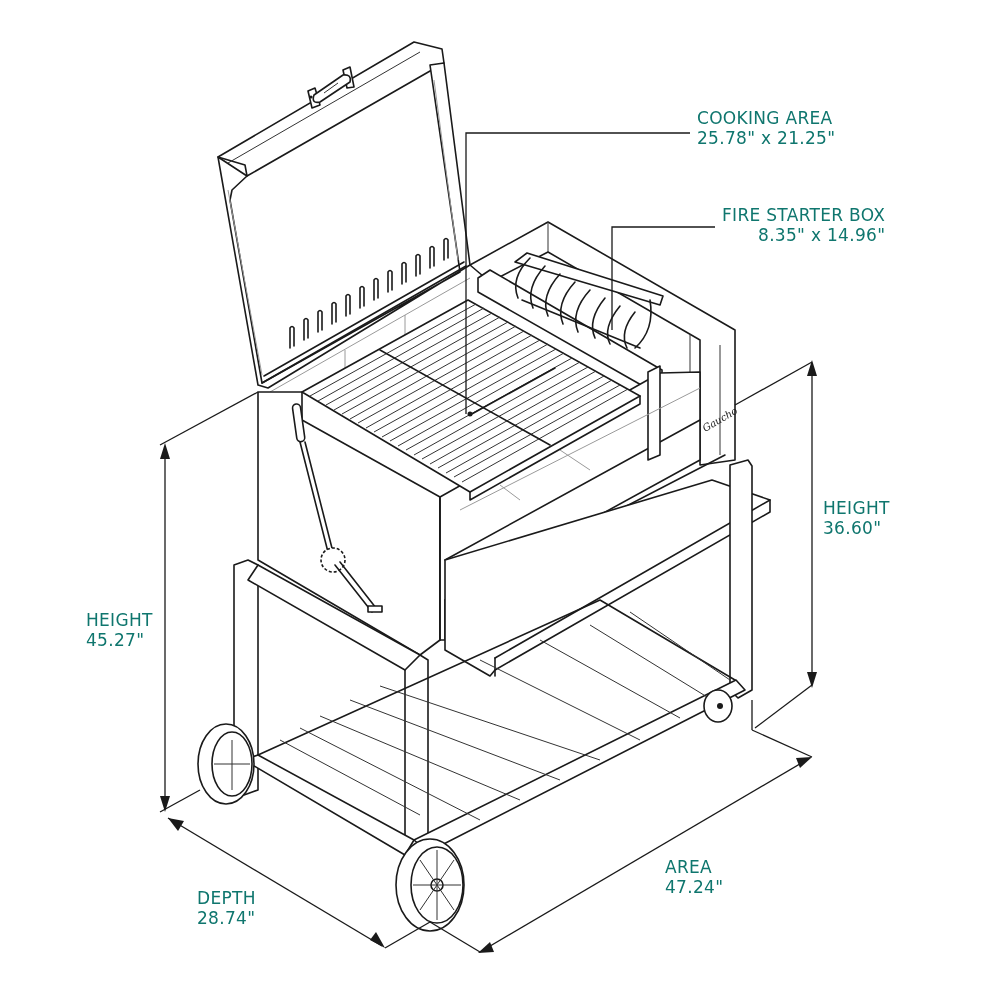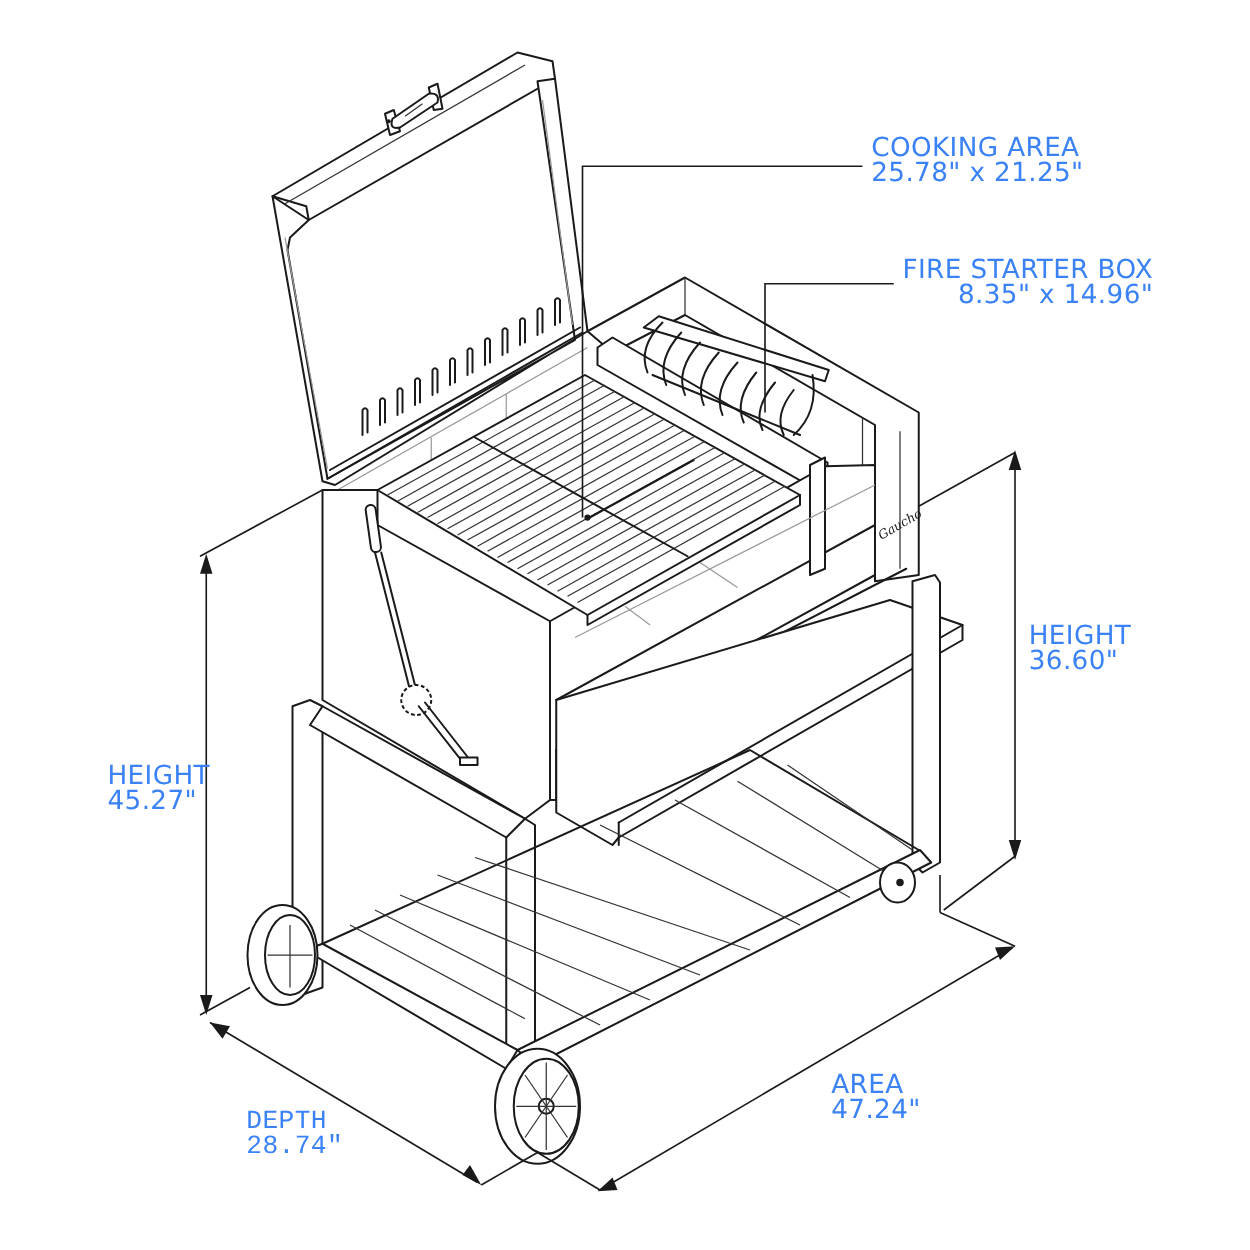--- a/index.html
+++ b/index.html
@@ -4,21 +4,21 @@
 <style>
   html, body { margin:0; padding:0; background:#ffffff; }
   body { width:1000px; height:1000px; position:relative; overflow:hidden; font-family:"DejaVu Sans", sans-serif; }
   #drawing { position:absolute; left:0; top:0; width:1000px; height:1000px; }
   .ln { fill:none; stroke:#1a1a1a; stroke-width:1.6; stroke-linejoin:round; stroke-linecap:round; }
   .lt { fill:none; stroke:#333; stroke-width:1; }
   .lg { fill:none; stroke:#9a9a9a; stroke-width:1; }
   .face { fill:#ffffff; stroke:#1a1a1a; stroke-width:1.6; stroke-linejoin:round; }
   .dim { fill:none; stroke:#1a1a1a; stroke-width:1.3; }
   .arrow { fill:#1a1a1a; stroke:none; }
-  .label { position:absolute; font-size:21px; line-height:20px; color:#3b82f6; letter-spacing:0.3px; white-space:nowrap; }
+  .label { position:absolute; font-size:17px; line-height:20px; color:#0f766e; letter-spacing:0.3px; white-space:nowrap; }
   .label span { display:block; }
 </style>
 </head>
 <body>
 
 <svg id="drawing" viewBox="0 0 1000 1000" xmlns="http://www.w3.org/2000/svg">
 
   <g>
 
     <polygon class="face" points="218,157 414,42 442,49 444,63 247,176 245,165"></polygon>
@@ -243,16 +243,16 @@
 <div class="label" style="left:86px; top:610px;">
   <span>HEIGHT</span>
   <span>45.27"</span>
 </div>
 
 <div class="label" style="left:665px; top:857px;">
   <span>AREA</span>
   <span>47.24"</span>
 </div>
 
-<div class="label" style="left:197px; top:888px;font-family:Liberation Mono, monospace;">
+<div class="label" style="left:197px; top:888px;">
   <span>DEPTH</span>
   <span>28.74"</span>
 </div>
 
 </body></html>

